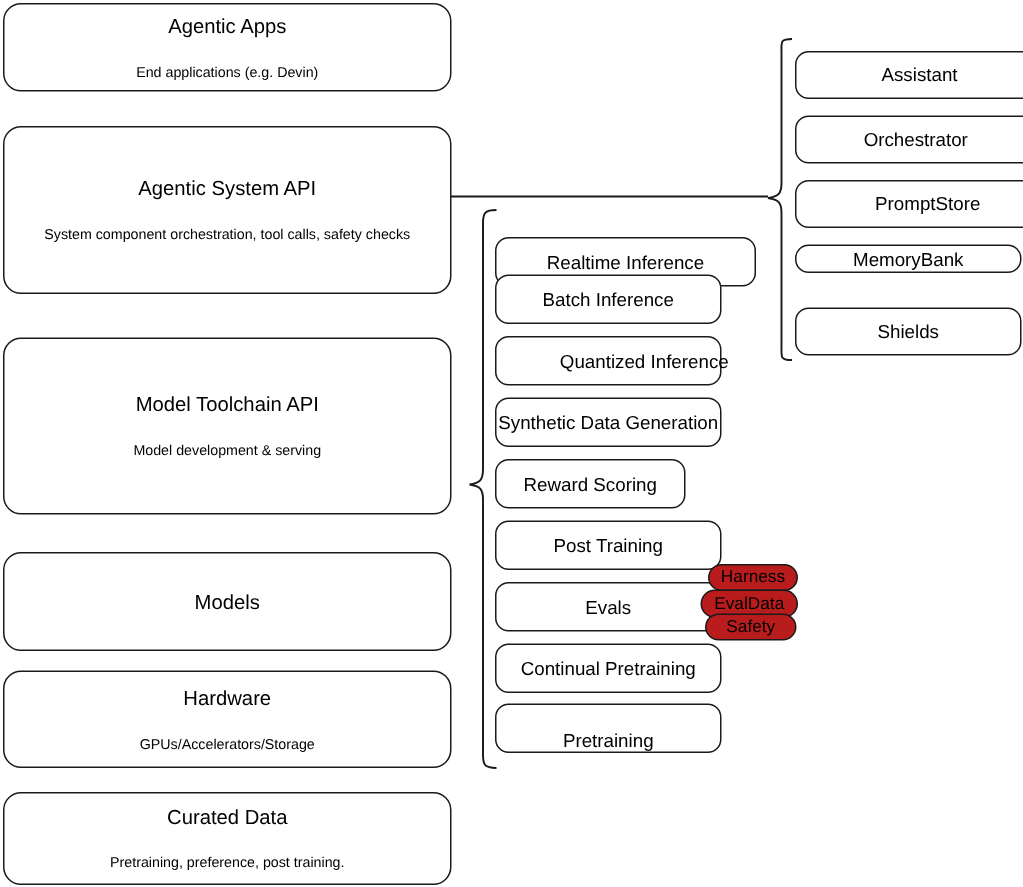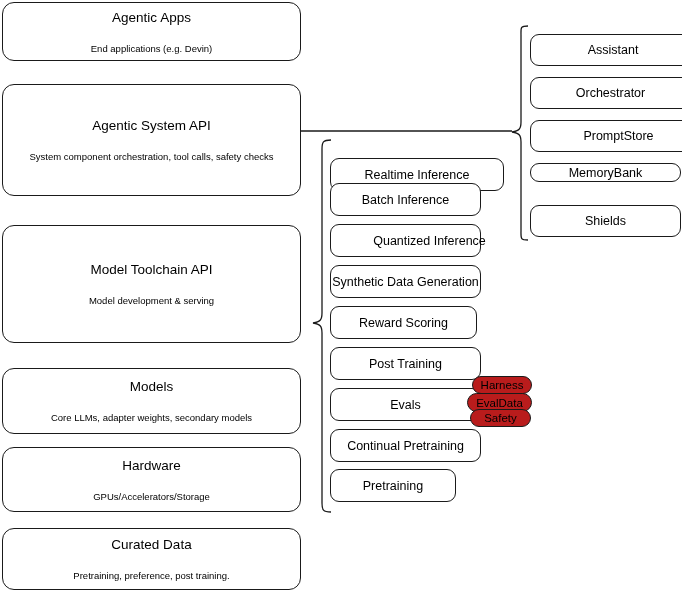--- a/index.html
+++ b/index.html
@@ -96,21 +96,20 @@
     <div class="subtitle">System component orchestration, tool calls, safety checks</div>
   </div>
 
   <div class="box" style="left:2px; top:225px; width:299px; height:118px;">
     <div class="title">Model Toolchain API</div>
     <div class="subtitle">Model development &amp; serving</div>
   </div>
 
   <div class="box" style="left:2px; top:368px; width:299px; height:66px;">
     <div class="title">Models</div>
-    <div class="subtitle">Core LLMs, adapter weights, secondary models</div>
   </div>
 
   <div class="box" style="left:2px; top:447px; width:299px; height:65px;">
     <div class="title">Hardware</div>
     <div class="subtitle">GPUs/Accelerators/Storage</div>
   </div>
 
   <div class="box" style="left:2px; top:528px; width:299px; height:62px;">
     <div class="title">Curated Data</div>
     <div class="subtitle">Pretraining, preference, post training.</div>
@@ -161,33 +160,33 @@
   </div>
   <div class="stack-box" style="left:330px; top:183px; width:151px; height:33px;">
     <span>Batch Inference</span>
   </div>
   <div class="stack-box" style="left:330px; top:224px; width:151px; height:33px;padding-left:48px;">
     <span>Quantized Inference</span>
   </div>
   <div class="stack-box" style="left:330px; top:265px; width:151px; height:33px;">
     <span>Synthetic Data Generation</span>
   </div>
-  <div class="stack-box" style="left:330px; top:306px; width:147px; height:33px;">
+  <div class="stack-box" style="left:330px; top:306px; width:127px; height:33px;">
     <span>Reward Scoring</span>
   </div>
   <div class="stack-box" style="left:330px; top:347px; width:151px; height:33px;">
     <span>Post Training</span>
   </div>
   <div class="stack-box" style="left:330px; top:388px; width:151px; height:33px;">
     <span>Evals</span>
   </div>
   <div class="stack-box" style="left:330px; top:429px; width:151px; height:33px;">
     <span>Continual Pretraining</span>
   </div>
-  <div class="stack-box" style="left:330px; top:469px; width:126px; height:33px;">
+  <div class="stack-box" style="left:330px; top:469px; width:151px; height:33px;align-items:flex-end;">
     <span>Pretraining</span>
   </div>
 
   <div class="pill" style="left:472px; top:376px; width:60px; height:18px;">
     <span>Harness</span>
   </div>
   <div class="pill" style="left:467px; top:393px; width:65px; height:19px;">
     <span>EvalData</span>
   </div>
   <div class="pill" style="left:470px; top:409px; width:61px; height:18px;">

